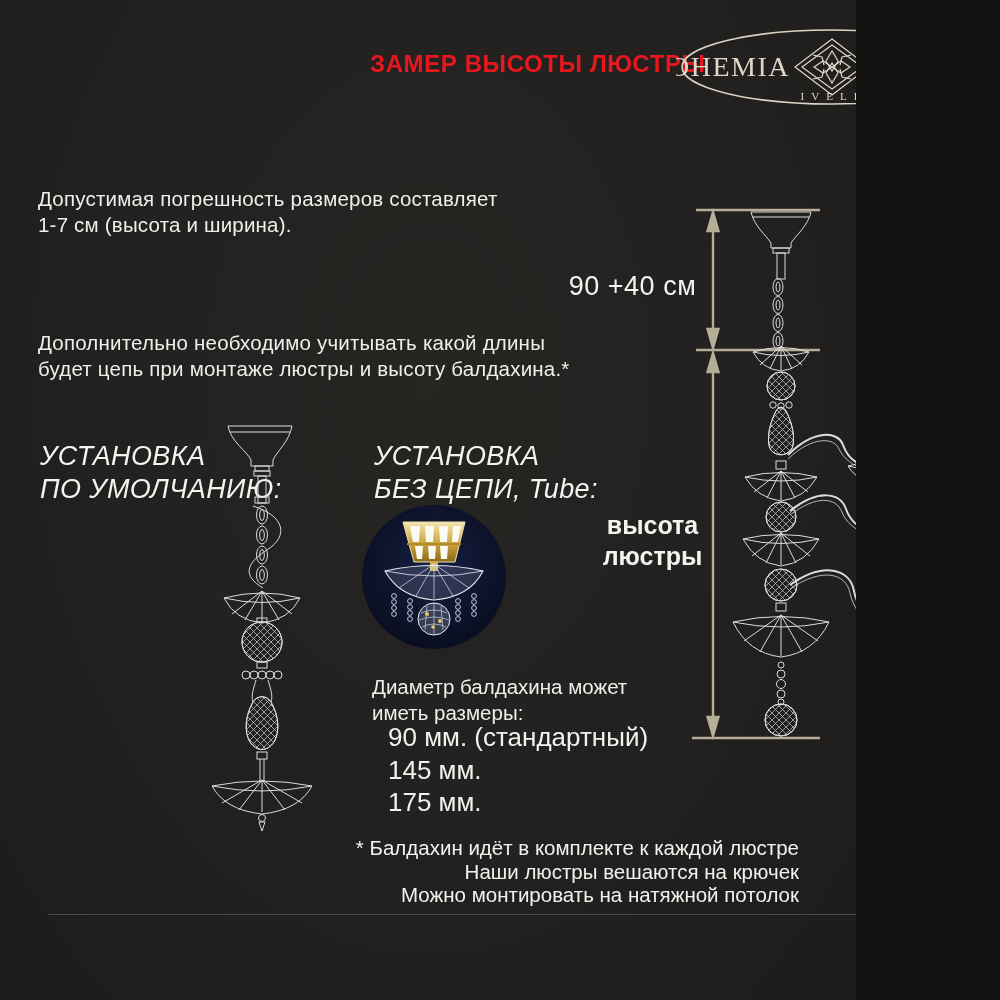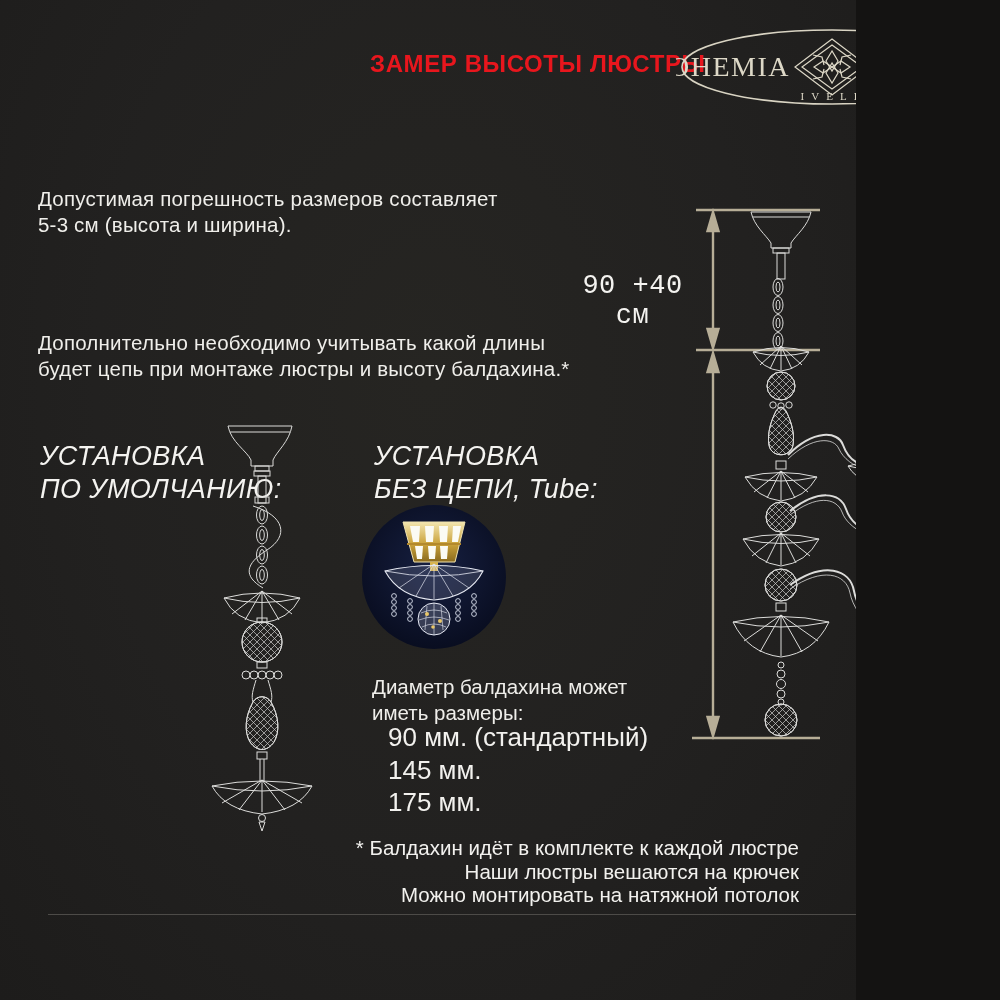--- a/index.html
+++ b/index.html
@@ -20,21 +20,21 @@
     font-size:20.5px;line-height:26px;letter-spacing:.2px;color:#efeeea;
   }
   .p1{top:112px}.p2{top:186px}.p3{top:258px}.p4{top:330px}
   .section-title{
     font-size:27px;line-height:33px;letter-spacing:.4px;color:#f4f3f0;font-style:italic;
   }
   .st1{left:40px;top:440px;}
   .st2{left:374px;top:440px;}
   .chain-height{
     left:565px;top:271px;width:135px;text-align:center;
-    font-size:27px;letter-spacing:.5px;color:#f4f3f0;font-family:Liberation Mono, monospace;
+    font-size:27px;letter-spacing:.5px;color:#f4f3f0;
   }
   .height-label{
     left:595px;top:510px;width:115px;text-align:center;
     font-size:25px;line-height:31px;font-weight:700;color:#f4f3f0;
   }
   .canopy-intro{
     left:372px;top:674px;font-size:20.5px;line-height:26px;color:#efeeea;
   }
   .canopy-size{left:372px;font-size:26px;color:#f2f1ee;margin-left:16px;}
   .cs0{top:722px}.cs1{top:755px}.cs2{top:787px}
@@ -70,21 +70,21 @@
         <path d="M137 55 L146 53 L148 45"></path>
         <path d="M175 55 L166 53 L164 45"></path>
       </g>
       <text x="114" y="52" text-anchor="end" font-family="Liberation Serif, serif" font-size="28" letter-spacing="1.5" fill="#ddd8c7">BOHEMIA</text>
       <text x="198" y="52" text-anchor="start" font-family="Liberation Serif, serif" font-size="28" letter-spacing="1.5" fill="#ddd8c7">CRYSTAL</text>
       <text x="158" y="76" text-anchor="middle" font-family="Liberation Serif, serif" font-size="11" letter-spacing="7" fill="#ddd8c7">IVELE</text>
     </svg>
   </div>
 
   <div class="abs para pre p2">Допустимая погрешность размеров составляет
-5-3 см (высота и ширина).</div>
+1-7 см (высота и ширина).</div>
   <div class="abs para pre p4">Дополнительно необходимо учитывать какой длины
 будет цепь при монтаже люстры и высоту балдахина.*</div>
 
   <div class="abs section-title pre st1">УСТАНОВКА
 ПО УМОЛЧАНИЮ:</div>
   <div class="abs section-title pre st2">УСТАНОВКА
 БЕЗ ЦЕПИ, Tube:</div>
 
   <div class="abs" style="left:187px;top:418px;">
     <svg width="150" height="415" viewBox="0 0 150 415">
@@ -192,20 +192,22 @@
     </svg>
   </div>
 
   <div class="abs canopy-intro pre">Диаметр балдахина может
 иметь размеры:</div>
   <div class="abs canopy-size cs0">90 мм. (стандартный)</div>
   <div class="abs canopy-size cs1">145 мм.</div>
   <div class="abs canopy-size cs2">175 мм.</div>
 
   <div class="abs chain-height">90 +40 см</div>
+  <div class="abs height-label pre">высота
+люстры</div>
 
   <div class="abs" style="left:688px;top:195px;">
     <svg width="312" height="570" viewBox="0 0 312 570">
       <defs>
         <pattern id="netR" patternUnits="userSpaceOnUse" width="7" height="7">
           <path d="M0 0 L7 7 M7 0 L0 7" stroke="#cfcfcd" stroke-width="0.7"></path>
         </pattern>
       </defs>
 
       <g stroke="#b7ae97" stroke-width="2.4" fill="#b7ae97">

